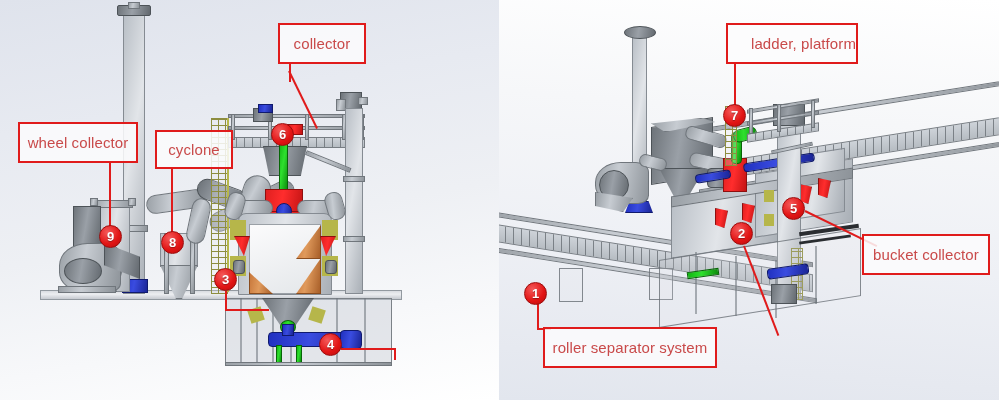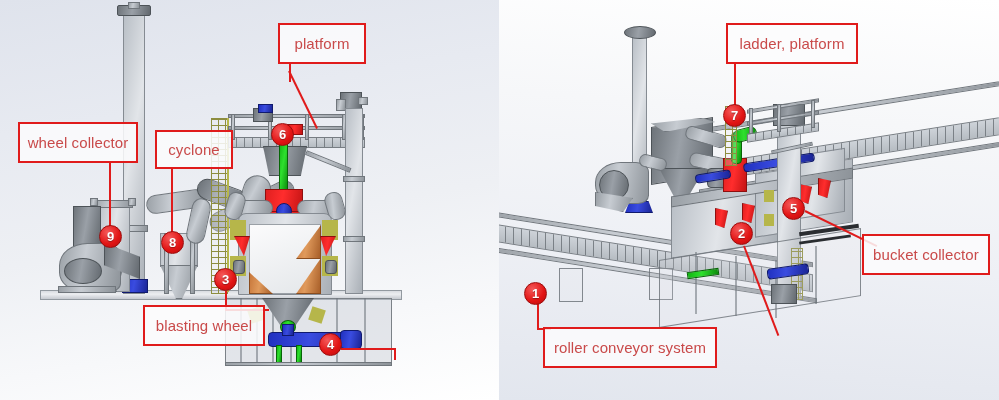--- a/index.html
+++ b/index.html
@@ -234,21 +234,21 @@
     <div class="mp greenpart" style="left:188px;top:270px;width:30px;height:5px;transform:rotate(-8deg);"></div>
     <div class="mp steel-d" style="left:272px;top:284px;width:24px;height:18px;"></div>
 
     <div class="mp" style="left:300px;top:228px;width:60px;height:4px;background:#2a2d31;transform:rotate(-8deg);"></div>
     <div class="mp" style="left:300px;top:238px;width:52px;height:3px;background:#2a2d31;transform:rotate(-8deg);"></div>
   </div>
 
   <div class="leader leader-v" style="left:289px;top:64px;width:2px;height:18px;"></div>
   <div class="leader-d" style="left:289px;top:70px;width:64px;transform:rotate(64deg);"></div>
   <div class="callout" style="left:278px;top:23px;width:88px;height:41px;">
-    <span>platform</span>
+    <span>collector</span>
   </div>
   <div class="marker" style="left:271px;top:123px;">
     <span>6</span>
   </div>
 
   <div class="leader leader-v" style="left:109px;top:162px;width:2px;height:66px;"></div>
   <div class="callout" style="left:18px;top:122px;width:120px;height:41px;">
     <span>wheel collector</span>
   </div>
   <div class="marker" style="left:99px;top:225px;">
@@ -258,53 +258,50 @@
   <div class="leader leader-v" style="left:171px;top:168px;width:2px;height:68px;"></div>
   <div class="callout" style="left:155px;top:130px;width:78px;height:39px;">
     <span>cyclone</span>
   </div>
   <div class="marker" style="left:161px;top:231px;">
     <span>8</span>
   </div>
 
   <div class="leader leader-v" style="left:225px;top:291px;width:2px;height:20px;"></div>
   <div class="leader leader-h" style="left:225px;top:309px;width:44px;height:2px;"></div>
-  <div class="callout" style="left:143px;top:305px;width:122px;height:41px;">
-    <span>blasting wheel</span>
-  </div>
   <div class="marker" style="left:214px;top:268px;">
     <span>3</span>
   </div>
 
   <div class="leader leader-h" style="left:341px;top:348px;width:55px;height:2px;"></div>
   <div class="leader leader-v" style="left:394px;top:348px;width:2px;height:12px;"></div>
   <div class="marker" style="left:319px;top:333px;">
     <span>4</span>
   </div>
 
   <div class="leader leader-v" style="left:734px;top:63px;width:2px;height:42px;"></div>
-  <div class="callout" style="left:726px;top:23px;width:132px;height:41px;">
+  <div class="callout" style="left:726px;top:23px;width:132px;height:41px;justify-content:flex-end;">
     <span>ladder, platform</span>
   </div>
   <div class="marker" style="left:723px;top:104px;">
     <span>7</span>
   </div>
 
   <div class="leader-d" style="left:805px;top:210px;width:80px;transform:rotate(26deg);"></div>
   <div class="callout" style="left:862px;top:234px;width:128px;height:41px;">
     <span>bucket collector</span>
   </div>
   <div class="marker" style="left:782px;top:197px;">
     <span>5</span>
   </div>
 
   <div class="leader leader-v" style="left:537px;top:304px;width:2px;height:26px;"></div>
   <div class="leader leader-h" style="left:537px;top:328px;width:14px;height:2px;"></div>
   <div class="callout" style="left:543px;top:327px;width:174px;height:41px;">
-    <span>roller conveyor system</span>
+    <span>roller separator system</span>
   </div>
   <div class="marker" style="left:524px;top:282px;">
     <span>1</span>
   </div>
 
   <div class="leader-d" style="left:744px;top:245px;width:96px;transform:rotate(69deg);"></div>
   <div class="marker" style="left:730px;top:222px;">
     <span>2</span>
   </div>
 

